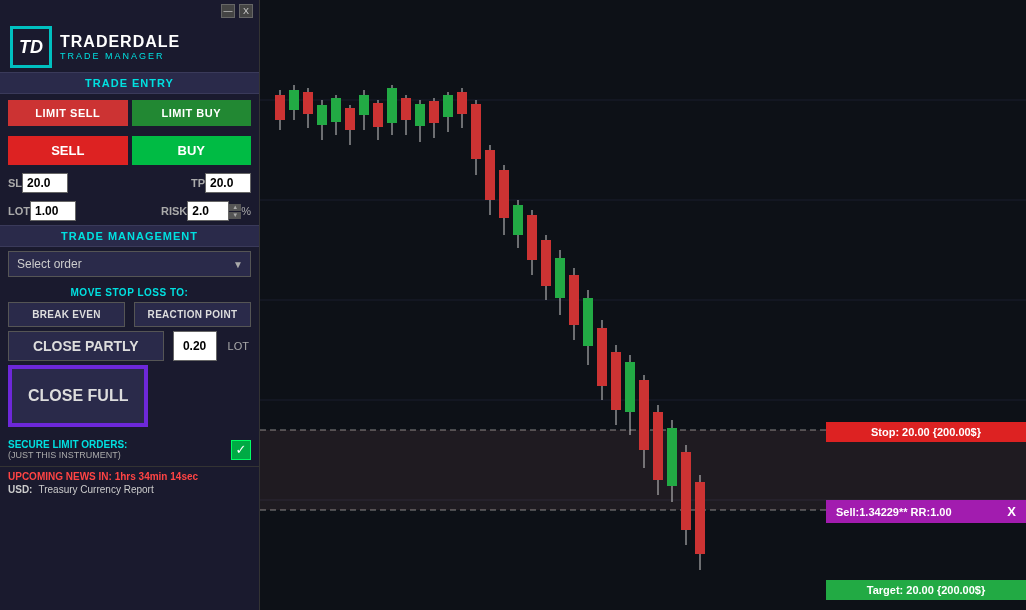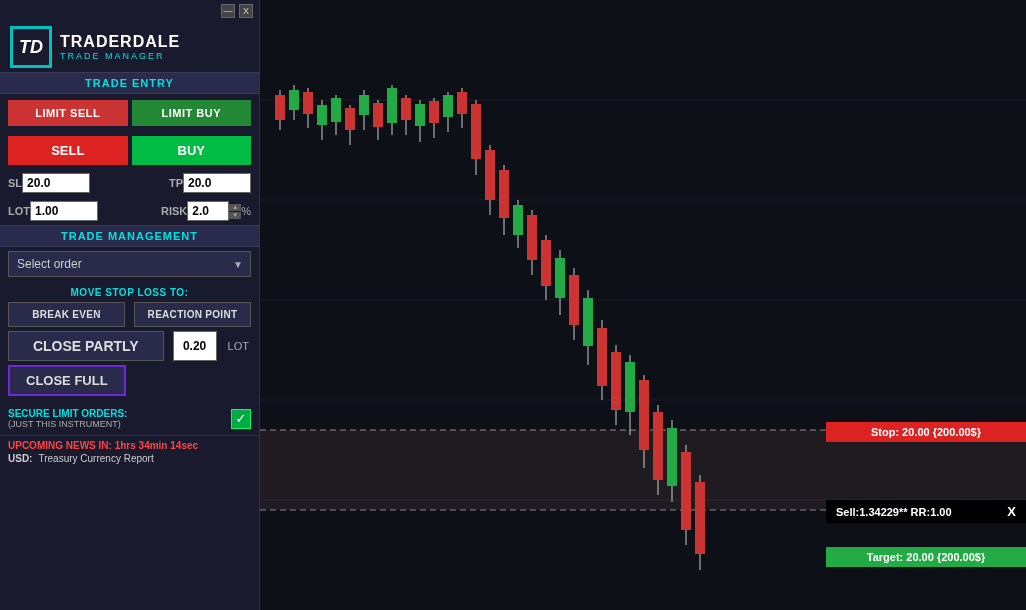--- a/index.html
+++ b/index.html
@@ -163,21 +163,21 @@
       font-size: 11px;
       font-weight: bold;
     }
     .field-input {
       background: white;
       border: 1px solid #666;
       color: #000;
       font-size: 12px;
       font-weight: bold;
       padding: 2px 4px;
-      width: 68px;
+      width: 46px;
       text-align: left;
     }
     .field-pct {
       color: #aaa;
       font-size: 11px;
     }
     .risk-spinner {
       display: flex;
       flex-direction: column;
       gap: 1px;
@@ -276,23 +276,23 @@
     .lot-label-sm {
       color: #aaa;
       font-size: 11px;
       display: flex;
       align-items: center;
       padding: 0 2px;
     }
     .close-full-btn {
       background: #2a2a4a;
       color: #ddd;
-      border: 2px solid #6d28d9;
-      padding: 6px 16px;
-      font-size: 13px;
+      border: 4px solid #6d28d9;
+      padding: 18px 16px;
+      font-size: 16px;
       font-weight: bold;
       cursor: pointer;
     }
 
     
     .secure-row {
       display: flex;
       align-items: center;
       padding: 6px 8px;
       gap: 2px;
@@ -370,21 +370,21 @@
       color: white;
       font-size: 11px;
       font-weight: bold;
       padding: 4px 10px;
       text-align: center;
       min-width: 200px;
     }
     .sell-box {
       position: absolute;
       right: 0;
-      background: #000000;
+      background: #a21caf;
       color: white;
       font-size: 11px;
       font-weight: bold;
       padding: 4px 10px;
       text-align: center;
       min-width: 200px;
       display: flex;
       justify-content: space-between;
       align-items: center;
     }
@@ -624,17 +624,17 @@
       <span>Stop: 20.00 {200.00$}</span>
     </div>
 
     
     <div class="sell-box" style="top: 500px;">
       <span>Sell:1.34229** RR:1.00</span>
       <span class="x-btn">X</span>
     </div>
 
     
-    <div class="target-box" style="top: 547px; margin-left: 44px;">
+    <div class="target-box" style="top: 580px; margin-left: 44px;">
       <span>Target: 20.00 {200.00$}</span>
     </div>
   </div>
 </div>
 
 </body></html>

